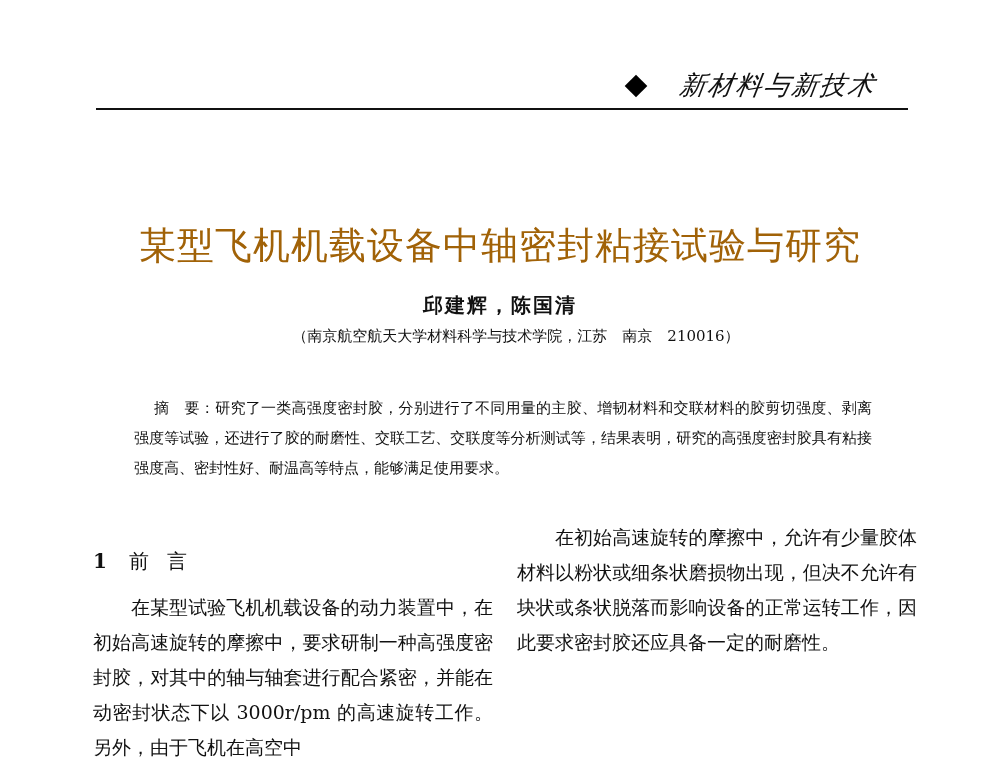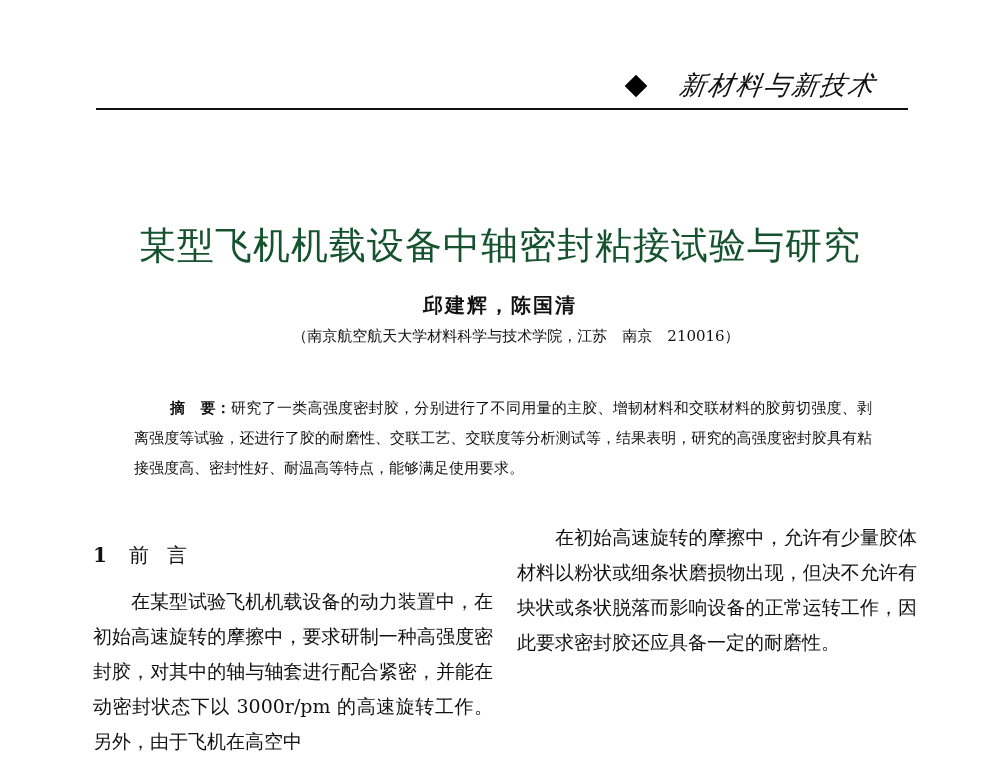--- a/index.html
+++ b/index.html
@@ -19,43 +19,43 @@
       font-family: "DejaVu Sans", "Liberation Sans", sans-serif;
       font-style: italic; font-size: 26px; letter-spacing: 2px; color: #111;
       transform: skewX(-8deg);
     }
     .header .rule {
       position: absolute; left: 96px; top: 48px; width: 812px; height: 2px; background: #111;
     }
     .title {
       position: absolute; left: 0; top: 196px; width: 1000px; text-align: center;
       font-family: "DejaVu Sans", "Liberation Sans", sans-serif;
-      font-size: 37px; letter-spacing: 1px; font-weight: normal; color: #14532d;
+      font-size: 37px; letter-spacing: 1px; font-weight: normal; color: #a16207;
     }
     .authors {
       position: absolute; left: 0; top: 292px; width: 1000px; text-align: center;
       font-size: 20px; font-weight: bold; letter-spacing: 2px;
     }
     .affiliation {
       position: absolute; left: 16px; top: 327px; width: 1000px; text-align: center;
       font-size: 15px;
     }
     .abstract {
       position: absolute; left: 134px; top: 393px; width: 738px;
       font-size: 15px; line-height: 30px; text-align: justify;
     }
-    .abstract .abs-label { font-weight: bold; margin-left: 36px; }
+    .abstract .abs-label { font-weight: normal; margin-left: 20px; }
     .col {
       position: absolute; top: 520px; width: 400px;
       font-size: 19px; line-height: 35px;
     }
     .col-left { left: 93px; }
     .col-right { left: 517px; }
     .section-heading {
-      font-size: 20px; margin-top: 18px; height: 46px;
+      font-size: 20px; margin-top: 24px; height: 46px;
     }
     .section-heading .num { font-weight: bold; margin-right: 22px; }
     .section-heading .txt { letter-spacing: 18px; }
     p.para { margin: 0; text-align: justify; }
     p.indent { text-indent: 2em; }
   </style>
 </head>
 <body>
 
 <div class="header">

